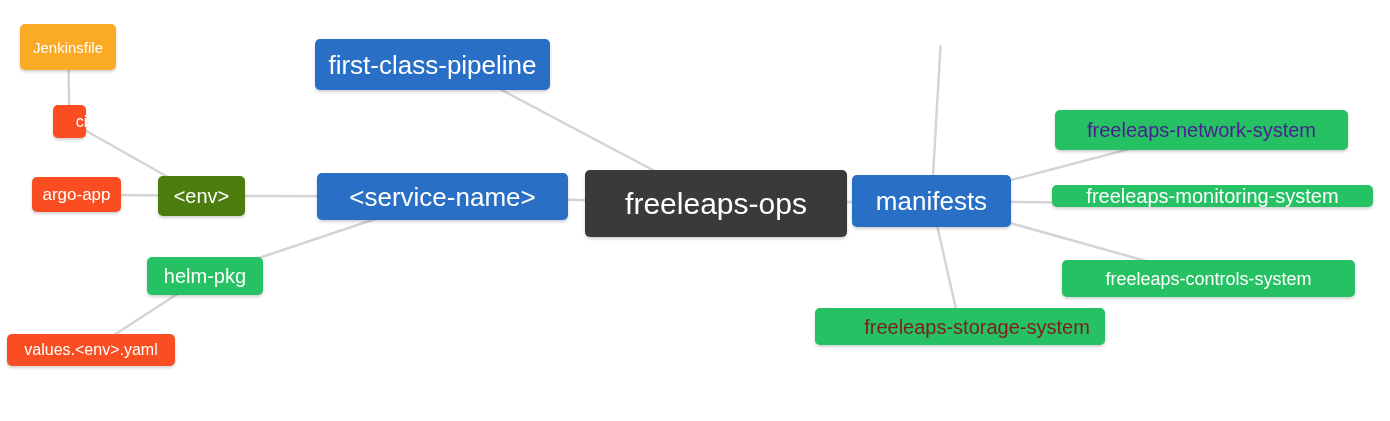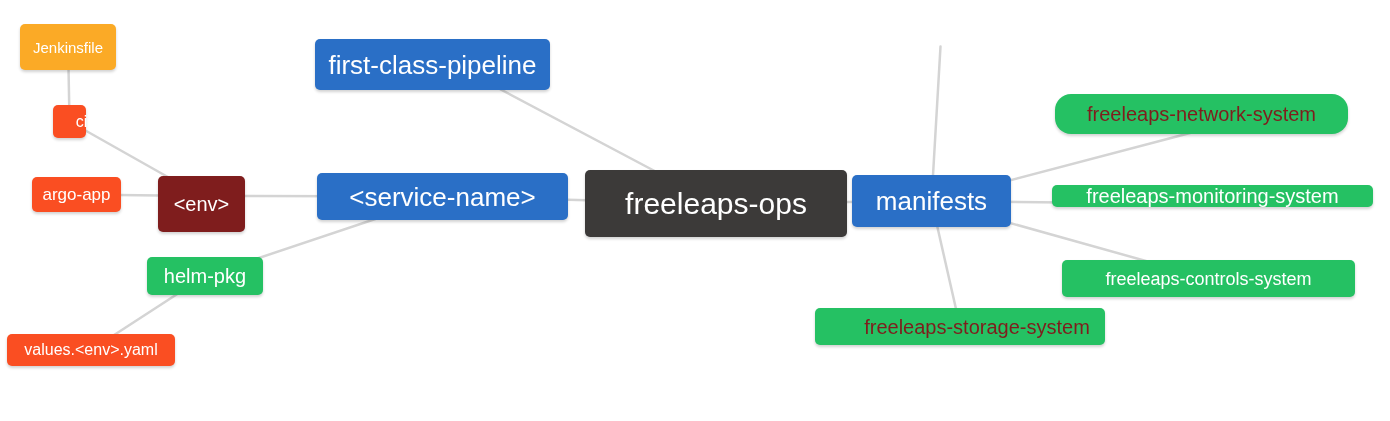--- a/index.html
+++ b/index.html
@@ -54,23 +54,23 @@
       <line x1="931.5" y1="201" x2="940.5" y2="46.5" stroke="#d4d4d4" stroke-width="2.5" stroke-linecap="round"></line>
       <line x1="931.5" y1="201" x2="1201.5" y2="130" stroke="#d4d4d4" stroke-width="2.5" stroke-linecap="round"></line>
       <line x1="931.5" y1="201" x2="1212.5" y2="204" stroke="#d4d4d4" stroke-width="2.5" stroke-linecap="round"></line>
       <line x1="931.5" y1="201" x2="1208.5" y2="278.5" stroke="#d4d4d4" stroke-width="2.5" stroke-linecap="round"></line>
       <line x1="931.5" y1="201" x2="960" y2="326.5" stroke="#d4d4d4" stroke-width="2.5" stroke-linecap="round"></line>
     </svg>
 <div class="node" style="left: 585px; top: 170px; width: 262px; height: 67px; font-size: 30px; background: rgb(60, 58, 57); color: rgb(255, 255, 255);">freeleaps-ops</div>
     <div class="node" style="left: 315px; top: 39px; width: 235px; height: 51px; font-size: 26px; background: rgb(42, 111, 198); color: rgb(255, 255, 255);">first-class-pipeline</div>
     <div class="node" style="left: 317px; top: 173px; width: 251px; height: 47px; font-size: 26px; background: rgb(42, 111, 198); color: rgb(255, 255, 255);">&lt;service-name&gt;</div>
     <div class="node" style="left: 852px; top: 175px; width: 159px; height: 52px; font-size: 26px; background: rgb(42, 111, 198); color: rgb(255, 255, 255);">manifests</div>
-    <div class="node" style="left: 158px; top: 176px; width: 87px; height: 56px; font-size: 20px; background: #7f1d1d; color: rgb(255, 255, 255);">&lt;env&gt;</div>
+    <div class="node" style="left: 158px; top: 176px; width: 87px; height: 40px; font-size: 20px; background: #4d7c0f; color: rgb(255, 255, 255);">&lt;env&gt;</div>
     <div class="node" style="left: 147px; top: 257px; width: 116px; height: 38px; font-size: 20px; background: rgb(37, 193, 99); color: rgb(255, 255, 255);">helm-pkg</div>
     <div class="node" style="left: 53px; top: 105px; width: 33px; height: 33px; font-size: 16px; background: rgb(250, 78, 34); color: rgb(255, 255, 255); padding-left: 24px;">ci</div>
     <div class="node" style="left: 32px; top: 177px; width: 89px; height: 35px; font-size: 17px; background: rgb(250, 78, 34); color: rgb(255, 255, 255);">argo-app</div>
     <div class="node" style="left: 7px; top: 334px; width: 168px; height: 32px; font-size: 16px; background: rgb(250, 78, 34); color: rgb(255, 255, 255);">values.&lt;env&gt;.yaml</div>
     <div class="node" style="left: 20px; top: 24px; width: 96px; height: 46px; font-size: 15px; background: rgb(251, 170, 38); color: rgb(255, 255, 255);">Jenkinsfile</div>
-    <div class="node" style="left: 1055px; top: 94px; width: 293px; height: 40px; font-size: 20px; background: rgb(37, 193, 99); color: #7f1d1d; border-radius: 16px;">freeleaps-network-system</div>
+    <div class="node" style="left: 1055px; top: 110px; width: 293px; height: 40px; font-size: 20px; background: rgb(37, 193, 99); color: #4c1d95;">freeleaps-network-system</div>
     <div class="node" style="left: 1052px; top: 185px; width: 321px; height: 22px; font-size: 20px; background: rgb(37, 193, 99); color: rgb(255, 255, 255);">freeleaps-monitoring-system</div>
     <div class="node" style="left: 1062px; top: 260px; width: 293px; height: 37px; font-size: 18px; background: rgb(37, 193, 99); color: rgb(255, 255, 255);">freeleaps-controls-system</div>
     <div class="node" style="left: 815px; top: 308px; width: 290px; height: 37px; font-size: 20px; background: rgb(37, 193, 99); color: #7f1d1d; padding-left: 34px;">freeleaps-storage-system</div>
   </div>
 
 </body></html>

